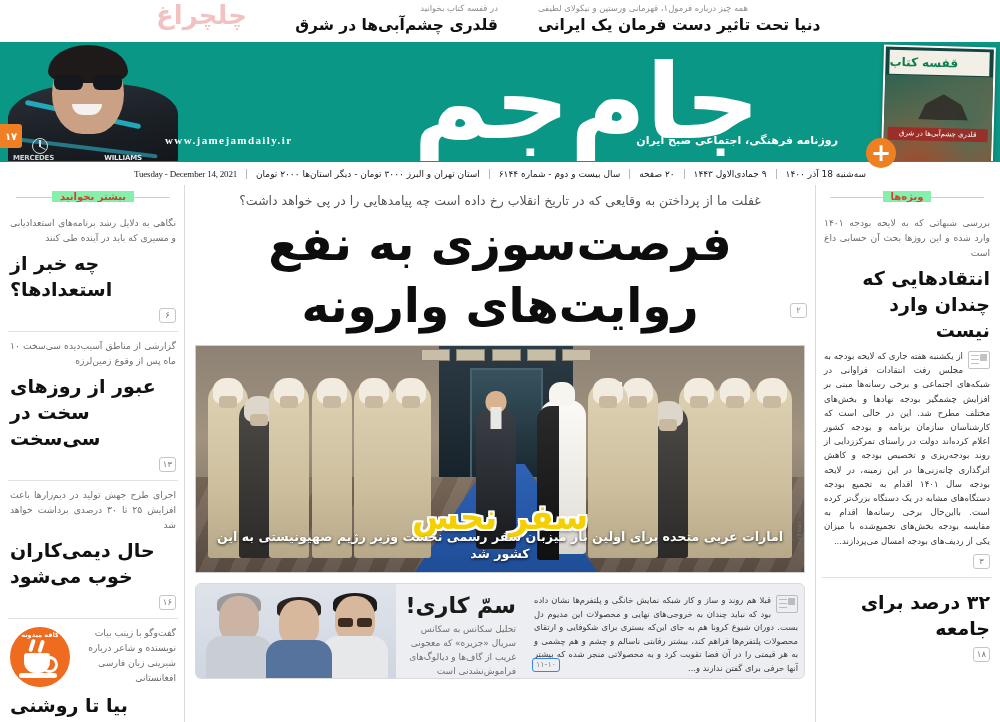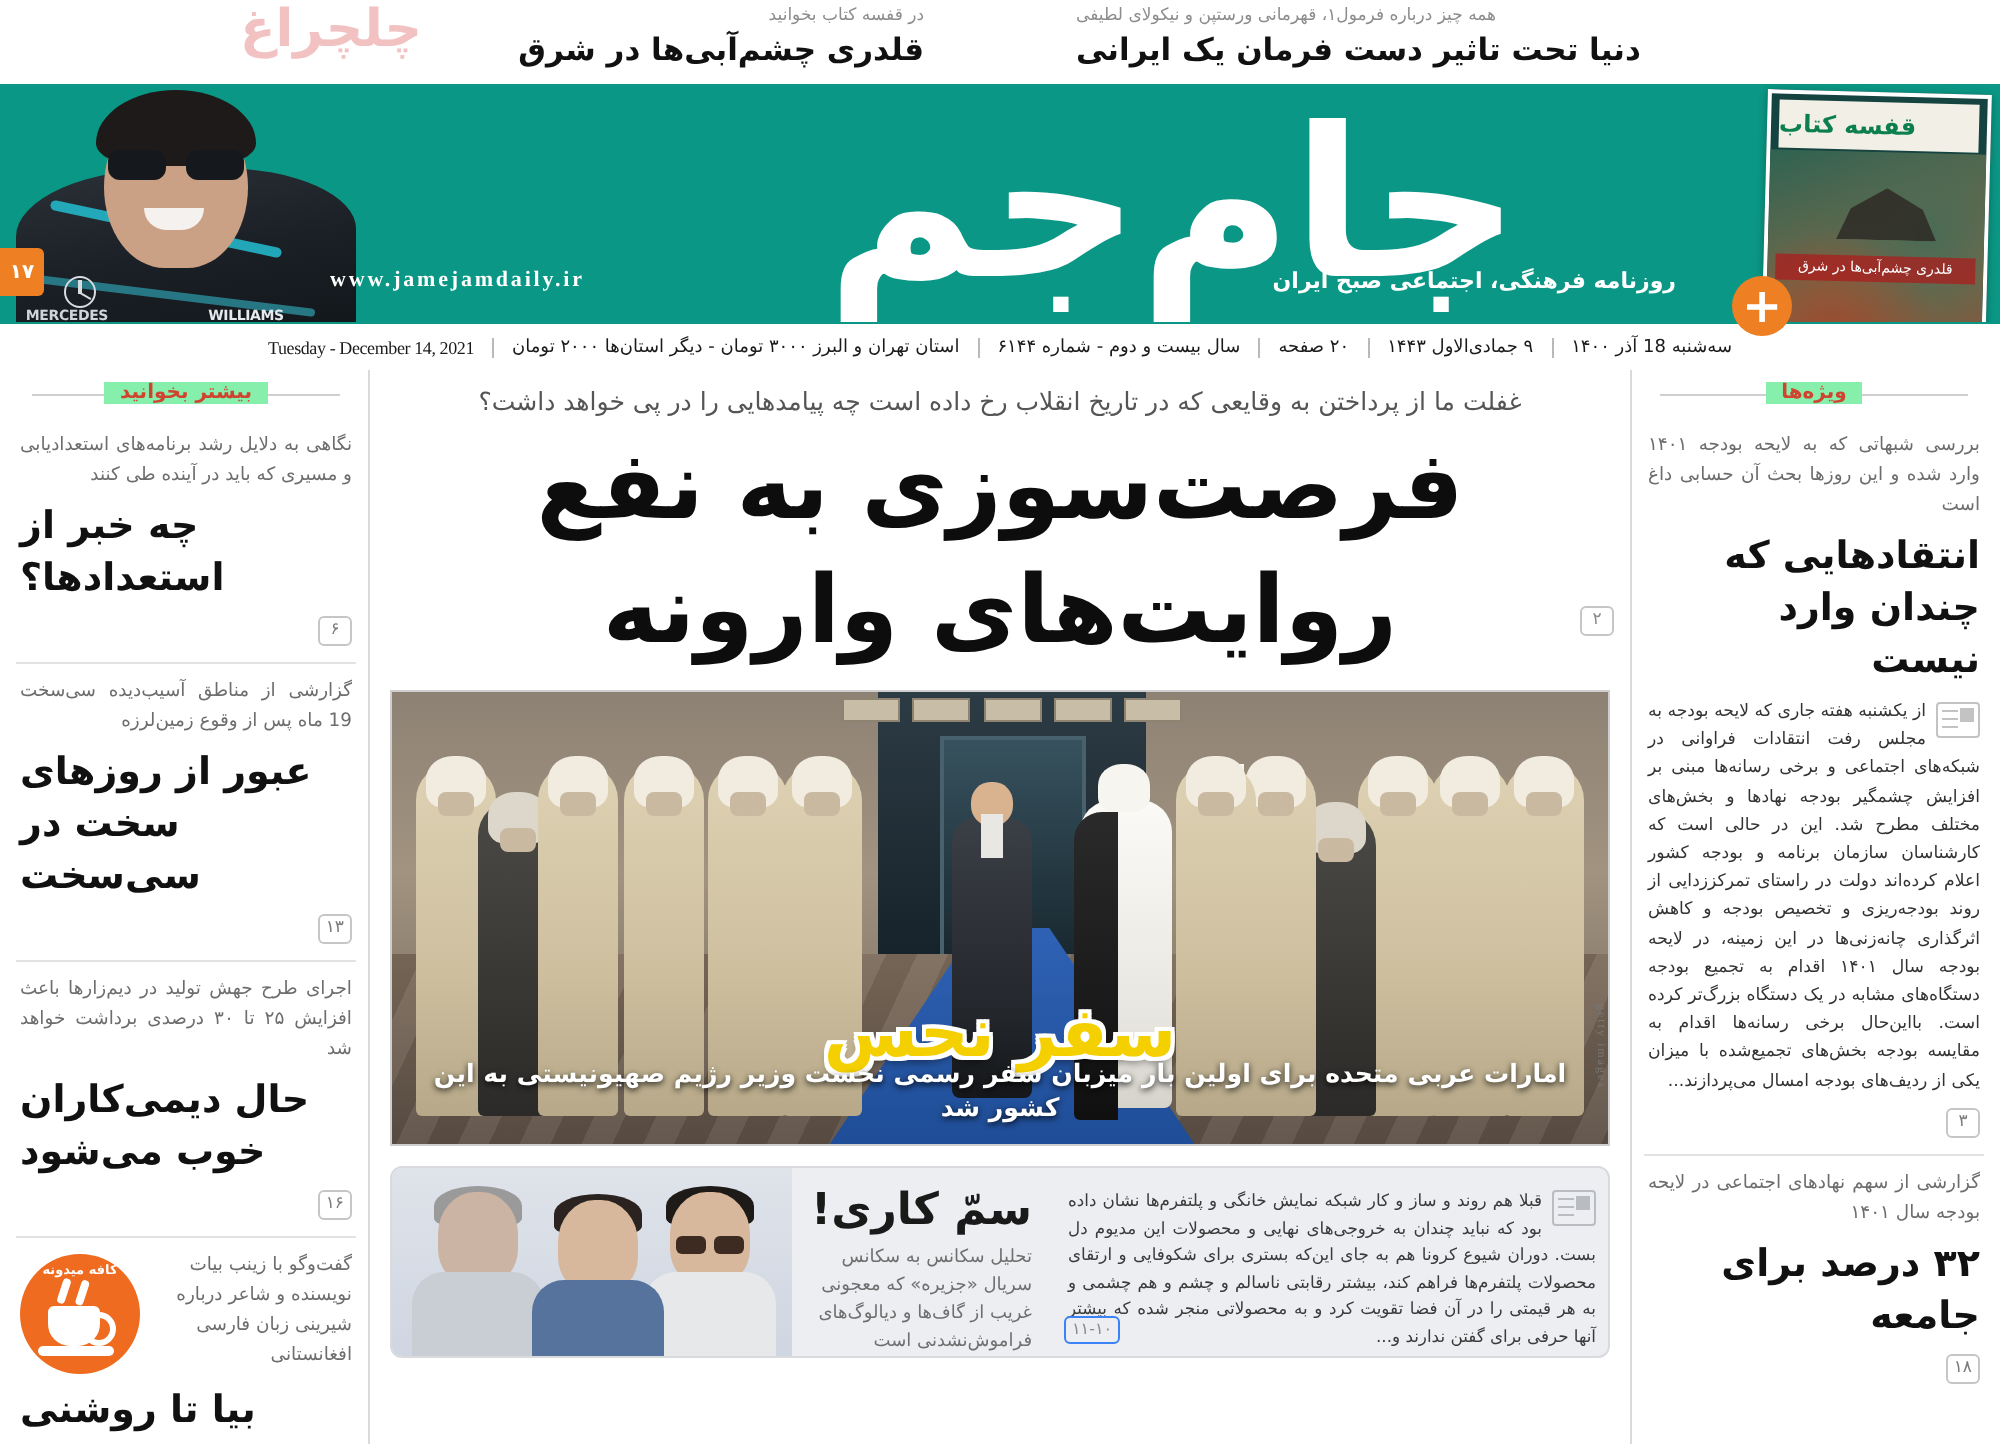--- a/index.html
+++ b/index.html
@@ -13,21 +13,21 @@
 
   
   .teaser-bar {
     position: absolute; top: 0; left: 0; width: 1000px; height: 42px;
     background: #ffffff;
     display: flex; flex-direction: row-reverse; justify-content: space-between;
   }
   .teaser {
     width: 470px; padding: 2px 8px 0 8px; position: relative;
   }
-  .teaser.right { text-align: right; }
+  .teaser.right { text-align: right; margin-left: 36px; }
   .teaser.left  { text-align: left; }
   .teaser-kicker {
     font-size: 8.5px; color: #8c8c8c; line-height: 13px;
     white-space: nowrap; letter-spacing: -0.2px;
   }
   .teaser-title {
     font-size: 15.5px; font-weight: bold; color: #111; line-height: 21px;
     white-space: nowrap; letter-spacing: -0.4px;
   }
   .teaser-watermark {
@@ -561,21 +561,20 @@
         <div class="side-kicker">بررسی شبهاتی که به لایحه بودجه ۱۴۰۱ وارد شده و این روزها بحث آن حسابی داغ است</div>
         <div class="side-title">انتقادهایی که چندان وارد نیست</div>
         <div class="art-body">
           <span class="art-icon"></span>
           <span>از یکشنبه هفته جاری که لایحه بودجه به مجلس رفت انتقادات فراوانی در شبکه‌های اجتماعی و برخی رسانه‌ها مبنی بر افزایش چشمگیر بودجه نهادها و بخش‌های مختلف مطرح شد. این در حالی است که کارشناسان سازمان برنامه و بودجه کشور اعلام کرده‌اند دولت در راستای تمرکززدایی از روند بودجه‌ریزی و تخصیص بودجه و کاهش اثرگذاری چانه‌زنی‌ها در این زمینه، در لایحه بودجه سال ۱۴۰۱ اقدام به تجمیع بودجه دستگاه‌های مشابه در یک دستگاه بزرگ‌تر کرده است. بااین‌حال برخی رسانه‌ها اقدام به مقایسه بودجه بخش‌های تجمیع‌شده با میزان یکی از ردیف‌های بودجه امسال می‌پردازند...</span>
         </div>
         <span class="pg">۳</span>
       </div>
 
       <div class="side-item">
-        <div class="side-kicker">گزارشی از سهم نهادهای اجتماعی در لایحه بودجه سال ۱۴۰۱</div>
         <div class="side-title">۳۲ درصد برای جامعه</div>
         <span class="pg">۱۸</span>
       </div>
     </div>
 
     <div class="col-main">
       <div class="lead-kicker">غفلت ما از پرداختن به وقایعی که در تاریخ انقلاب رخ داده است چه پیامدهایی را در پی خواهد داشت؟</div>
       <div class="lead-title">فرصت‌سوزی به نفع روایت‌های وارونه</div>
       <span class="lead-pg">۲</span>
 
@@ -658,21 +657,21 @@
         <span>بیشتر بخوانید</span>
       </div>
 
       <div class="side-item">
         <div class="side-kicker">نگاهی به دلایل رشد برنامه‌های استعدادیابی و مسیری که باید در آینده طی کنند</div>
         <div class="side-title">چه خبر از استعدادها؟</div>
         <span class="pg">۶</span>
       </div>
 
       <div class="side-item">
-        <div class="side-kicker">گزارشی از مناطق آسیب‌دیده سی‌سخت 19 ماه پس از وقوع زمین‌لرزه</div>
+        <div class="side-kicker">گزارشی از مناطق آسیب‌دیده سی‌سخت ۱۰ ماه پس از وقوع زمین‌لرزه</div>
         <div class="side-title">عبور از روزهای سخت در سی‌سخت</div>
         <span class="pg">۱۳</span>
       </div>
 
       <div class="side-item">
         <div class="side-kicker">اجرای طرح جهش تولید در دیم‌زارها باعث افزایش ۲۵ تا ۳۰ درصدی برداشت خواهد شد</div>
         <div class="side-title">حال دیمی‌کاران خوب می‌شود</div>
         <span class="pg">۱۶</span>
       </div>
 

